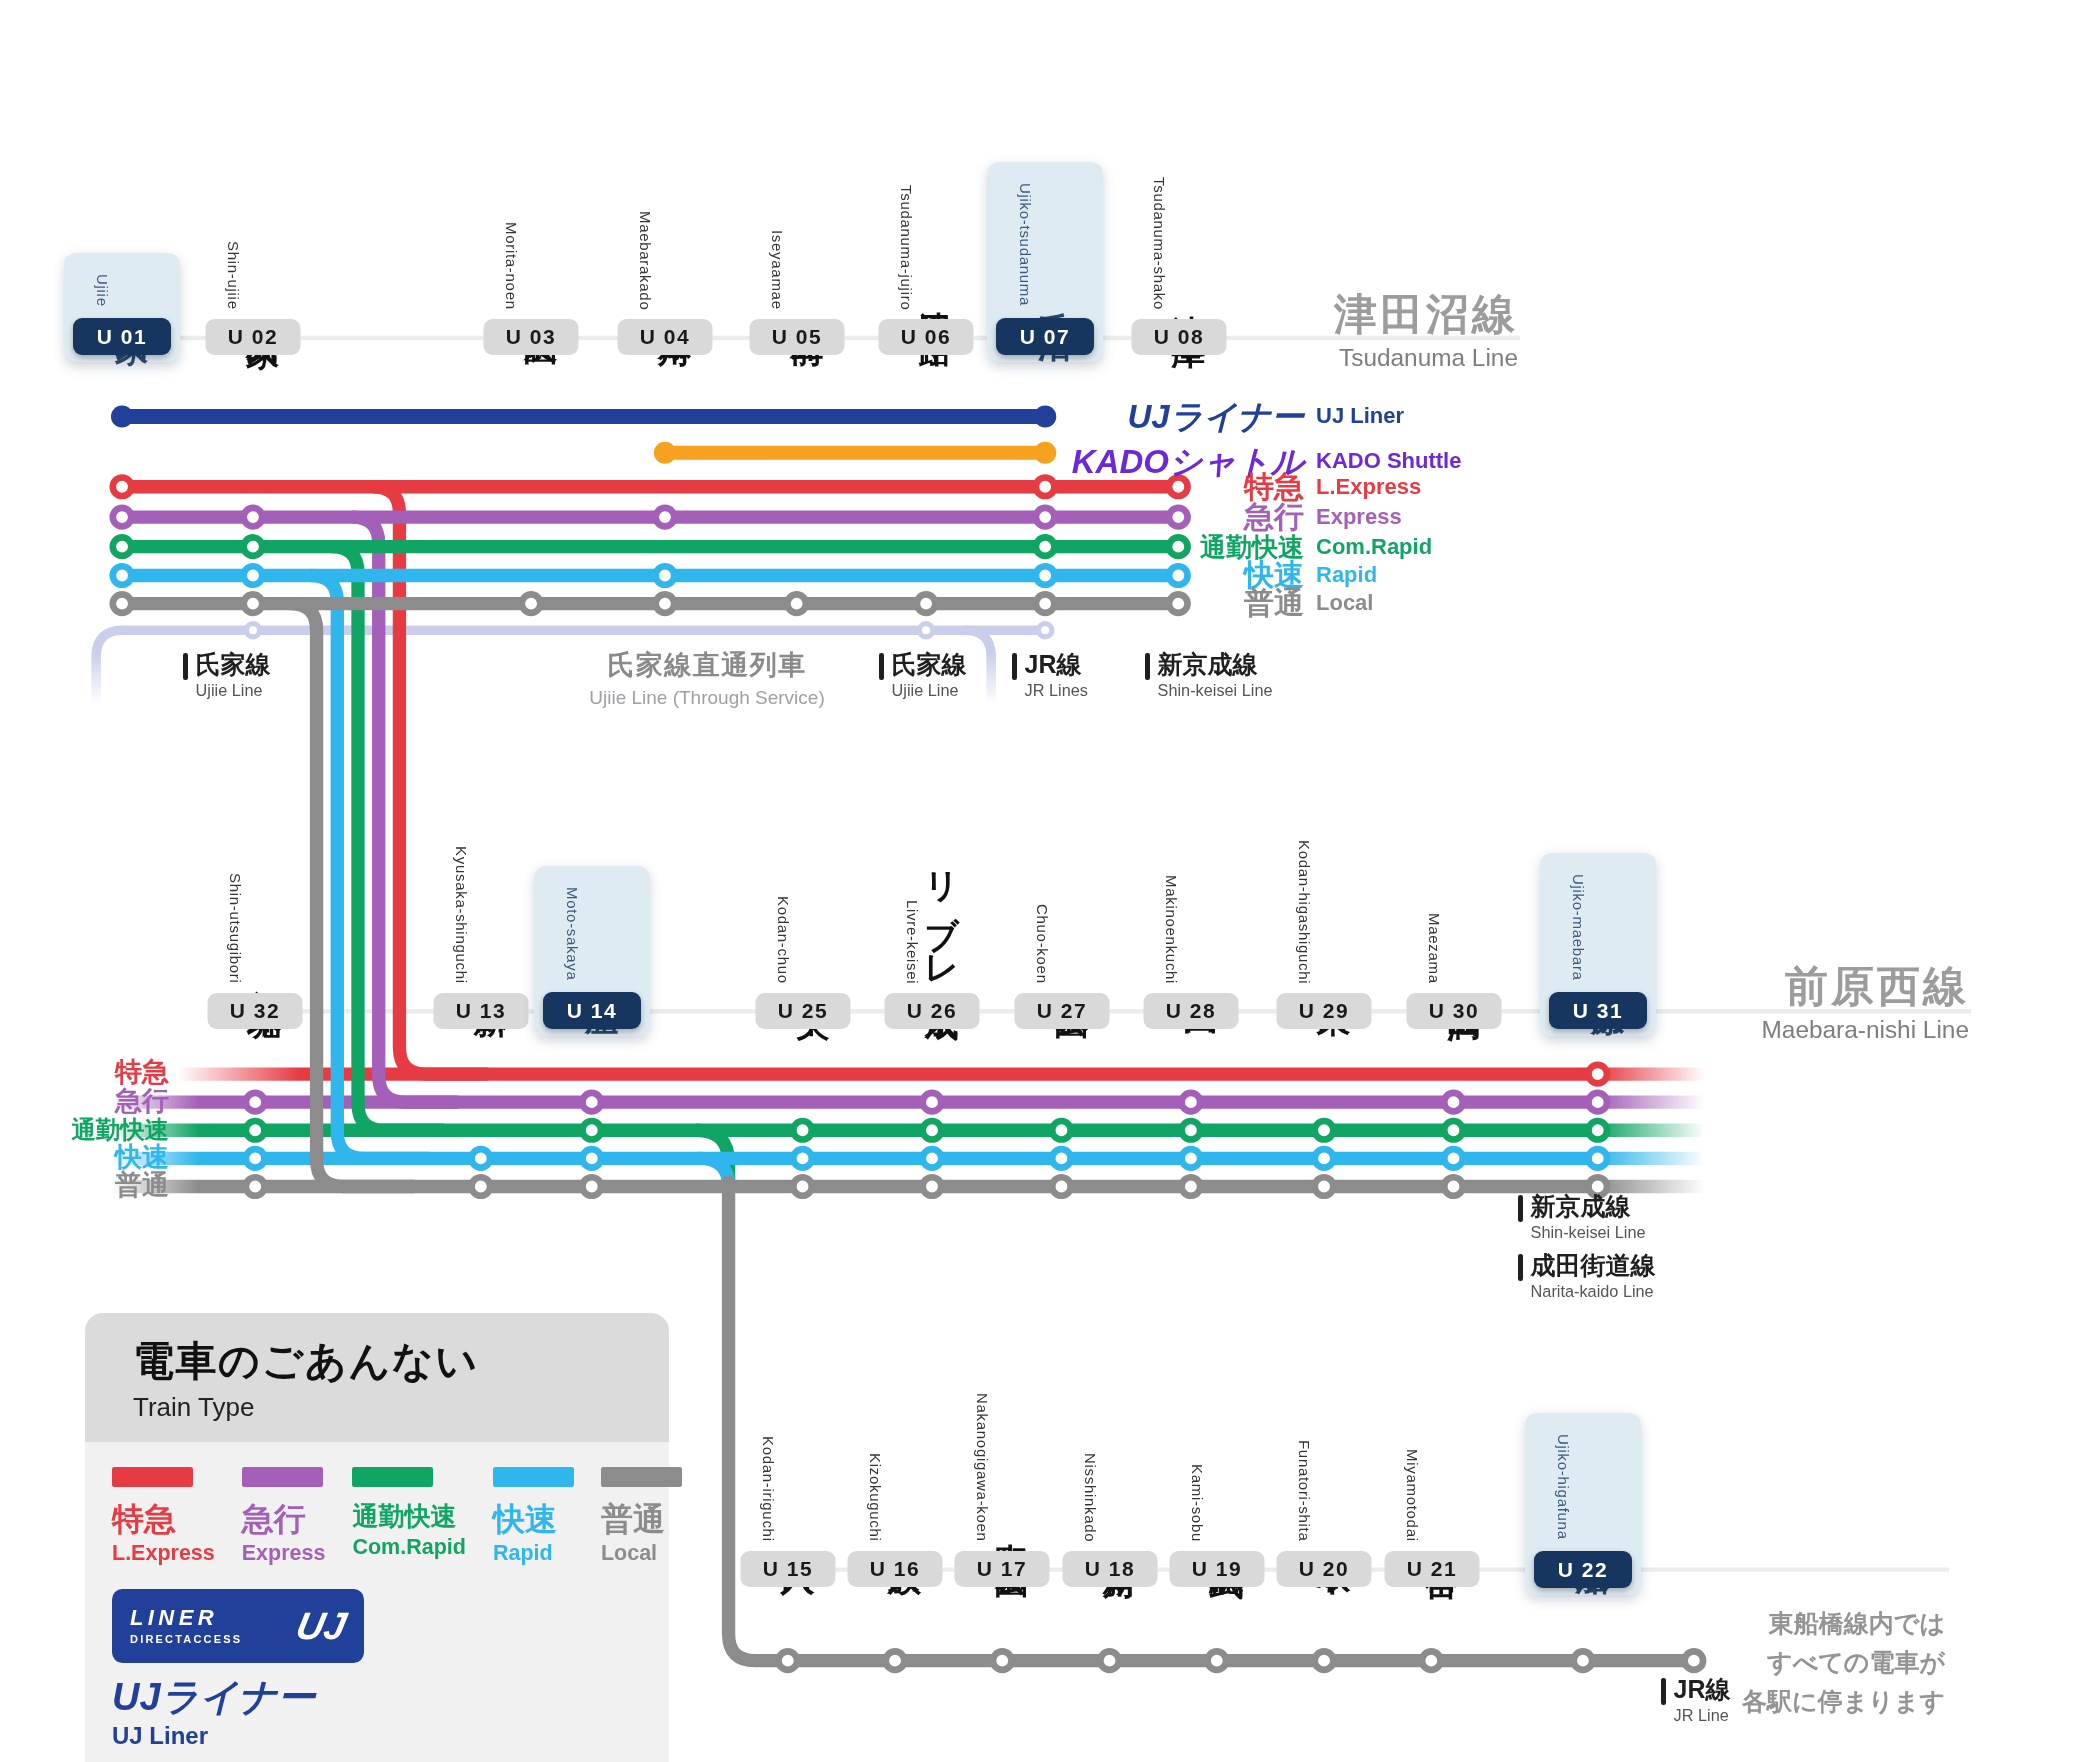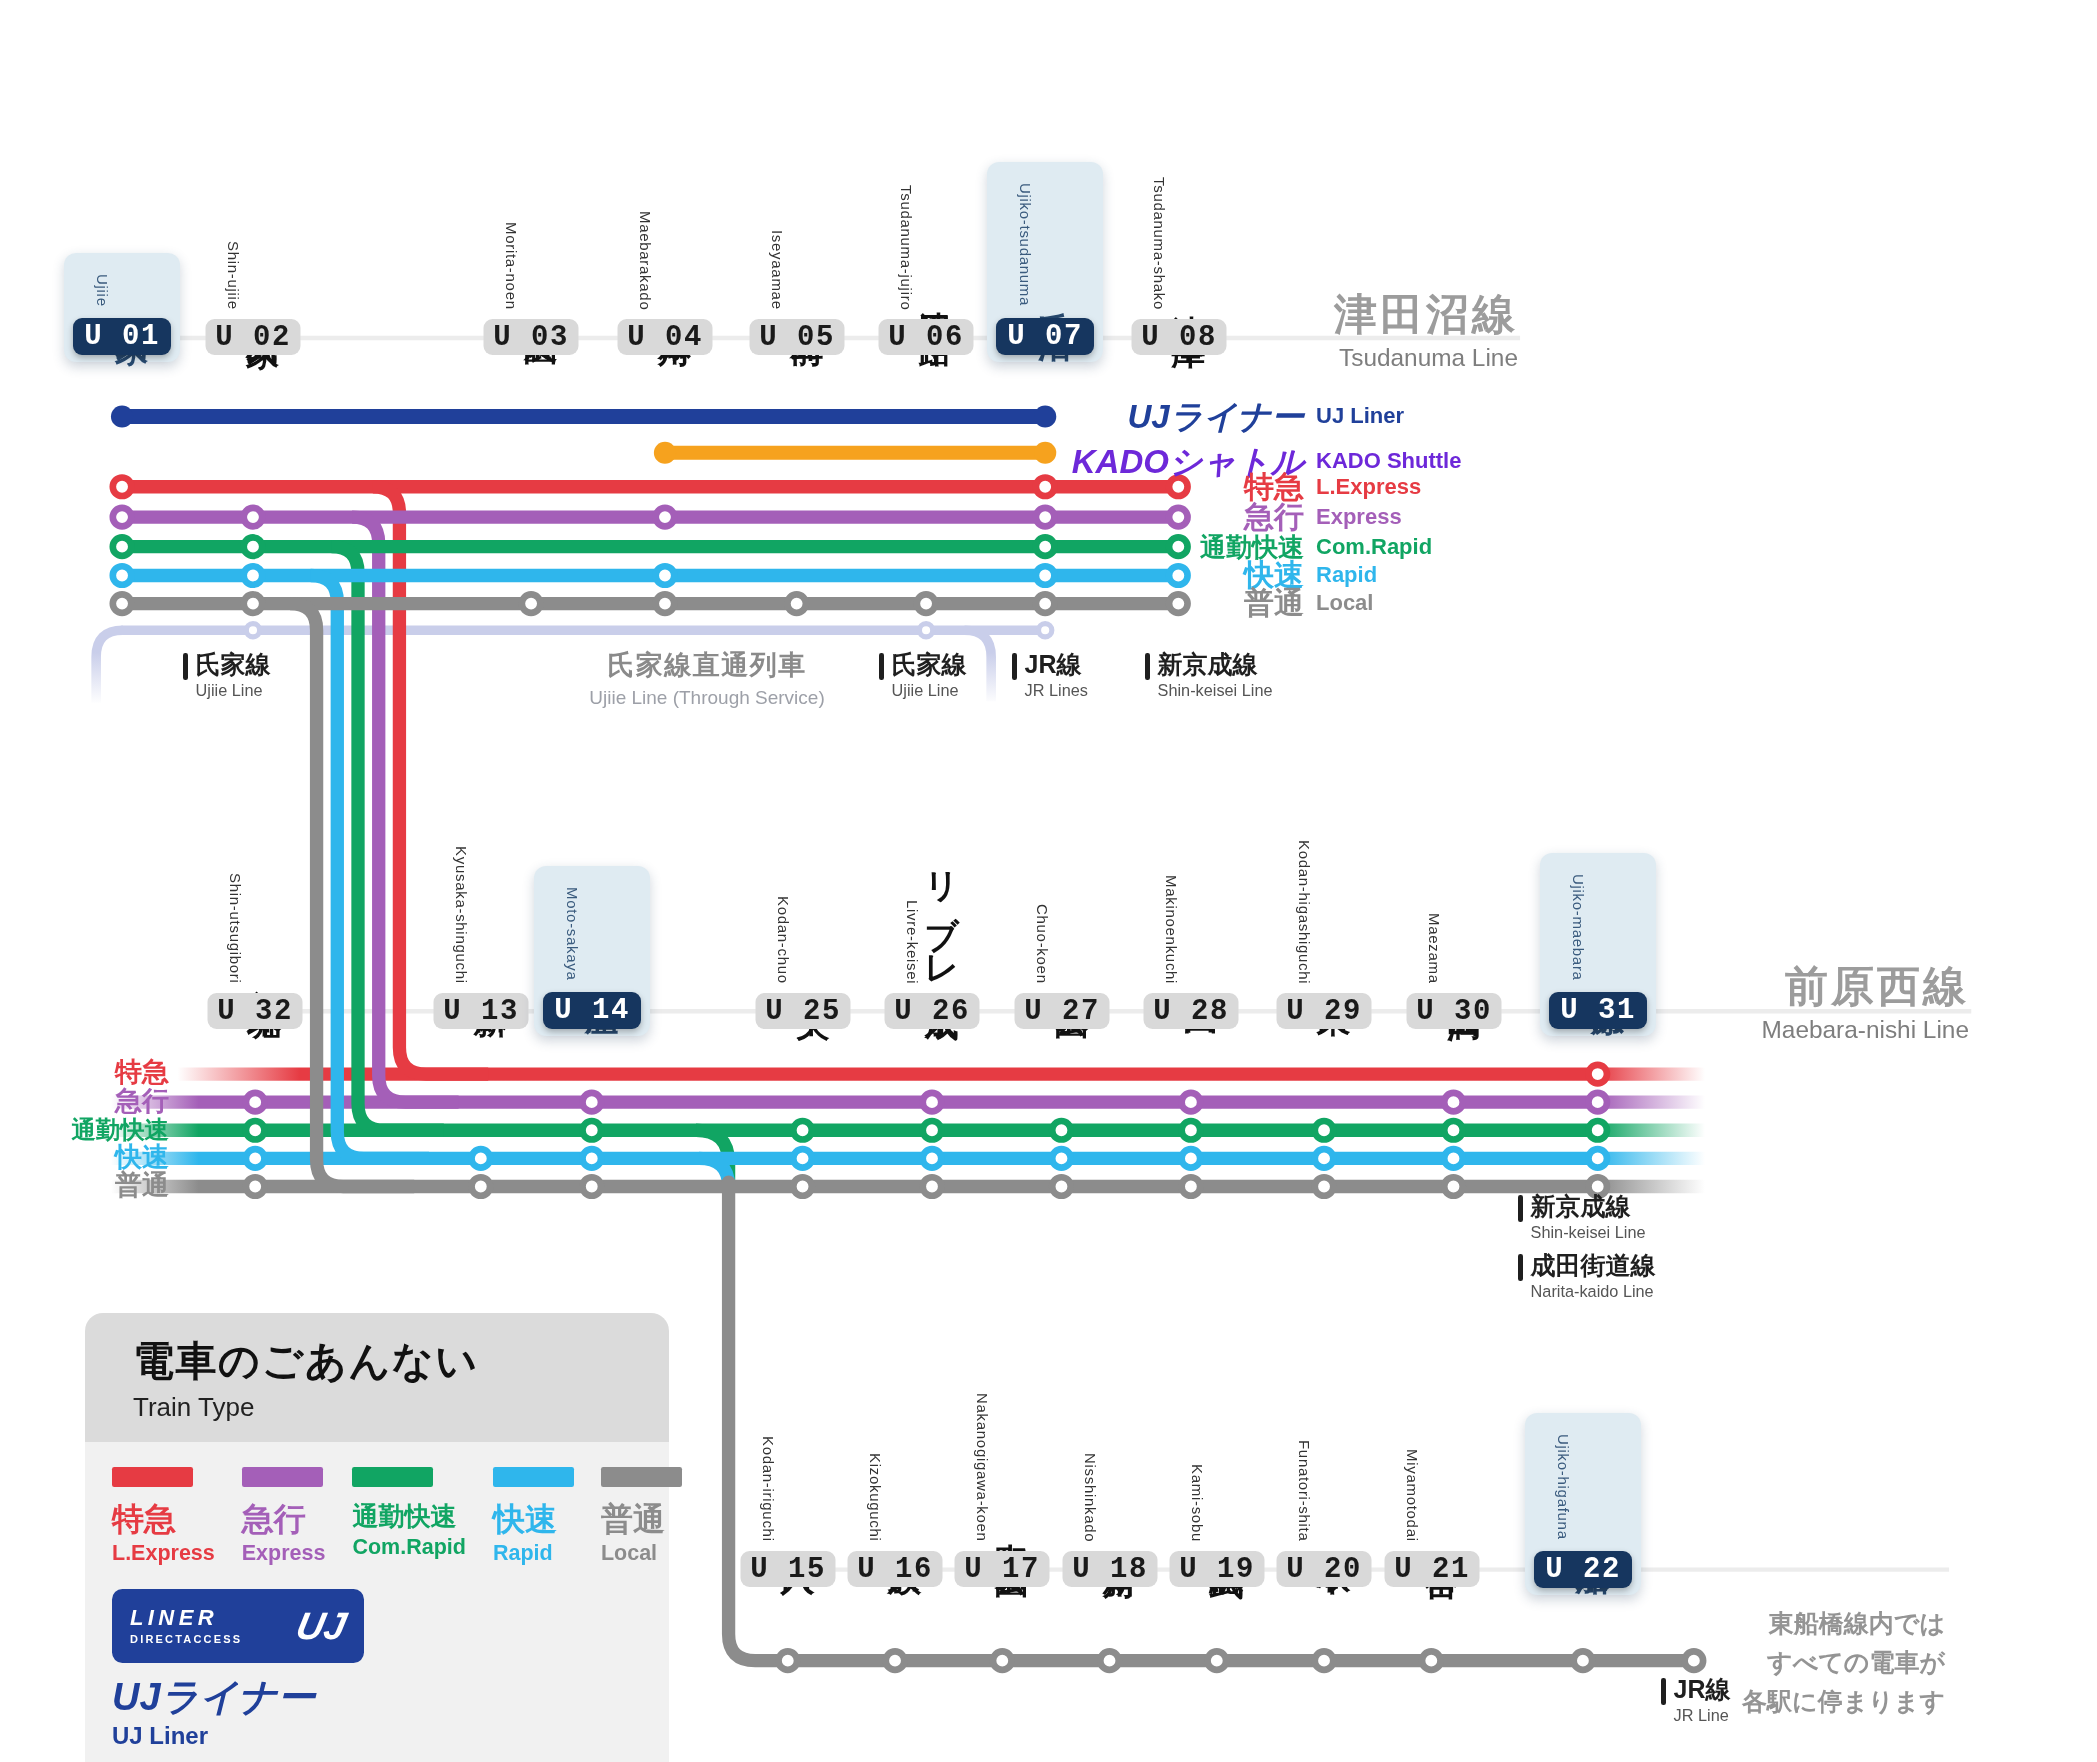--- a/index.html
+++ b/index.html
@@ -8,21 +8,21 @@
   #map{position:absolute;left:0;top:0;}
 
   
   .st-name{position:absolute;display:flex;align-items:flex-end;gap:5.2px;transform:translateX(-50%);}
   .st-name .rj{writing-mode:vertical-rl;font-size:15px;color:#333;letter-spacing:0.7px;line-height:1;}
   .st-name .kj{writing-mode:vertical-rl;font-size:34px;font-weight:bold;color:#111;
                letter-spacing:4.4px;line-height:1;}
   
   .badge{position:absolute;width:95px;height:36px;transform:translateX(-50%);background:#D9D9D9;
          border-radius:9px;display:flex;align-items:center;justify-content:center;
-         font-size:29px;font-weight:bold;color:#1A1A1A;letter-spacing:1.5px;font-family:Liberation Mono, monospace;}
+         font-size:21px;font-weight:bold;color:#1A1A1A;letter-spacing:1.5px;}
   
   .hl{position:absolute;transform:translateX(-50%);background:#DFEBF2;border-radius:12px;
       box-shadow:0 4.4px 12px rgba(40,70,100,.22);display:flex;flex-direction:column;
       align-items:center;padding:21px 9px 6.7px;}
   .hl .st-name{position:static;transform:none;}
   .hl .kj{color:#27496F;}
   .hl .rj{color:#3A5B7E;}
   .hl .badge{position:static;transform:none;margin-top:12px;background:#16365F;color:#fff;
              width:98px;height:37px;box-shadow:0 3px 6.7px rgba(0,0,0,.28);}
 

